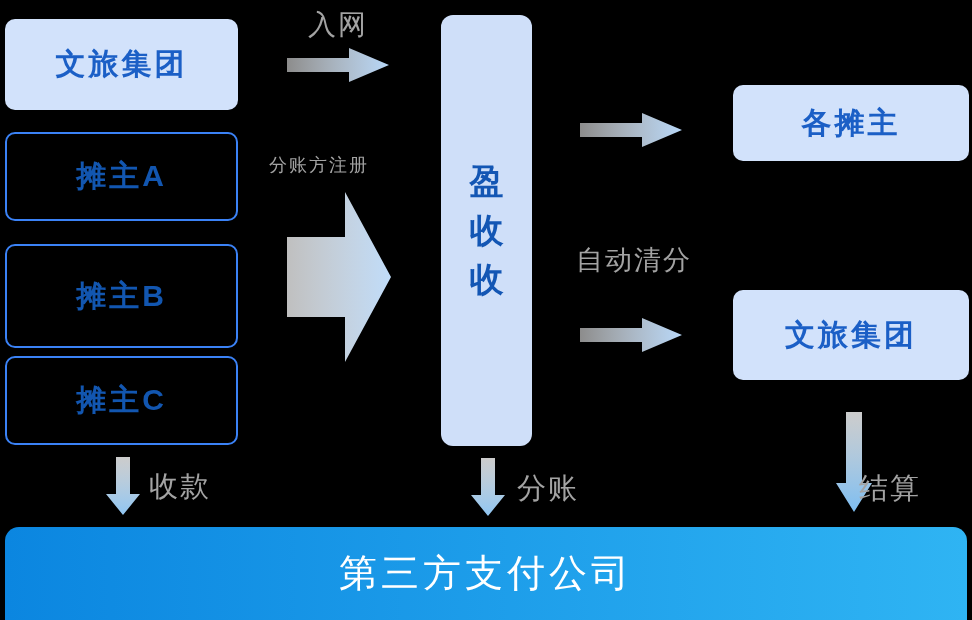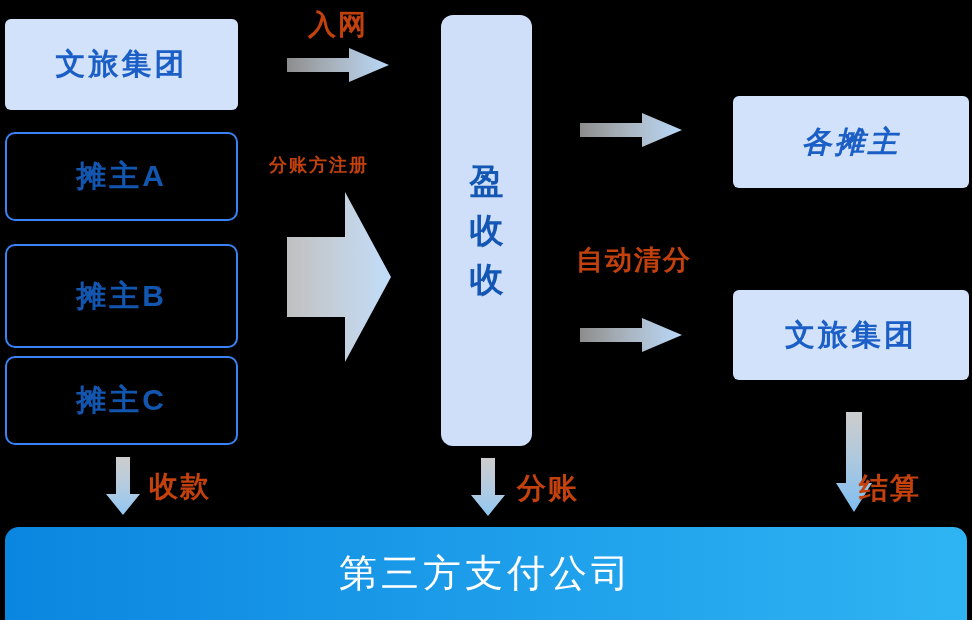--- a/index.html
+++ b/index.html
@@ -2,48 +2,48 @@
 <html><head>
 <meta charset="utf-8">
 <style>
   html,body{margin:0;padding:0;background:#000;}
   .canvas{
     position:relative;width:972px;height:620px;background:#000;overflow:hidden;
     font-family:"Liberation Sans","DejaVu Sans",sans-serif;
   }
   .node{position:absolute;display:flex;align-items:center;justify-content:center;
     box-sizing:border-box;border-radius:10px;}
-  .node.filled{background:#d2e2fb;color:#1b5fc6;border-radius:6px;}
+  .node.filled{background:#d2e2fb;color:#1b5fc6;}
   .node.outlined{background:transparent;border:2px solid #3b82f6;color:#1256b0;}
   .node .lbl{font-size:30px;font-weight:bold;letter-spacing:3px;}
 
   
   .n-group-top{left:5px;top:19px;width:233px;height:91px;}
   .n-vendor-a {left:5px;top:132px;width:233px;height:89px;}
   .n-vendor-b {left:5px;top:244px;width:233px;height:104px;}
   .n-vendor-c {left:5px;top:356px;width:233px;height:89px;}
 
   
   .n-platform{left:441px;top:15px;width:91px;height:431px;background:#cfdff9;
     border-radius:12px;flex-direction:column;color:#1356b4;}
   .n-platform .vchar{font-size:34px;font-weight:bold;line-height:49px;}
 
   
-  .n-stall-owners{left:733px;top:96px;width:236px;height:92px;font-style:italic;}
+  .n-stall-owners{left:733px;top:85px;width:236px;height:76px;}
   .n-group-right {left:733px;top:290px;width:236px;height:90px;}
 
   
   .bottom-bar{position:absolute;left:5px;top:527px;width:962px;height:93px;
     border-radius:14px 14px 0 0;
     background:linear-gradient(90deg,#0b86e0 0%,#2fb4f3 100%);
     display:flex;align-items:center;justify-content:center;}
   .bottom-bar .lbl{color:#fff;font-size:38px;font-weight:normal;letter-spacing:4px;}
 
   
-  .flow-label{position:absolute;color:#c2410c;font-weight:bold;letter-spacing:2px;}
+  .flow-label{position:absolute;color:#a3a3a3;font-weight:normal;letter-spacing:2px;}
   .fl-join    {left:308px;top:6px;  font-size:28px;}
   .fl-register{left:269px;top:153px;font-size:18px;}
   .fl-clear   {left:576px;top:219px;font-size:27px;margin-top:23px;}
   .fl-collect {left:149px;top:467px;font-size:29px;}
   .fl-split   {left:517px;top:469px;font-size:29px;}
   .fl-settle  {left:859px;top:469px;font-size:29px;}
 
   .arr{position:absolute;}
 </style>
 </head>

